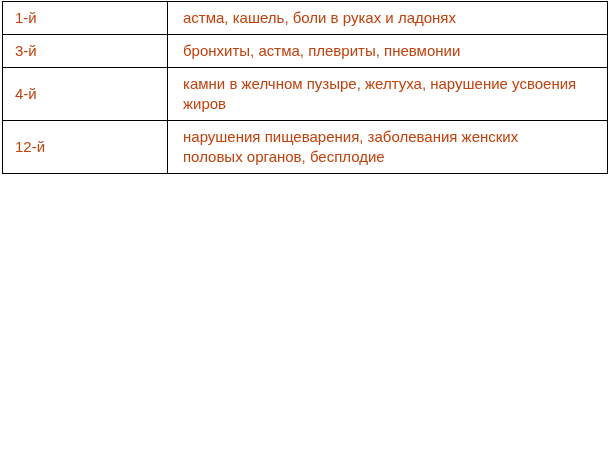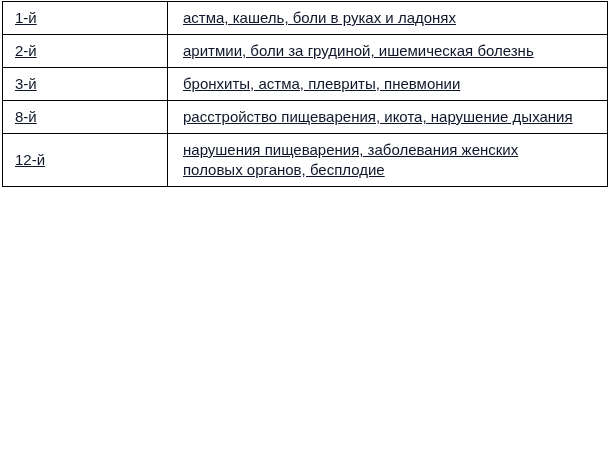--- a/index.html
+++ b/index.html
@@ -16,27 +16,26 @@
   }
   table.diagnosis-table {
     border-collapse: collapse;
     table-layout: fixed;
     width: 606px;
     margin: 1px 2px;
     background: #ffffff;
   }
   table.diagnosis-table td {
     border: 1.5px solid #000000;
-    color: #0f172a;
+    color: #c2410c;
     font-size: 15px;
     line-height: 20px;
     vertical-align: middle;
     padding-top: 6px;
     padding-bottom: 6px;
-    text-decoration: underline;
   }
   td.ordinal-cell {
     width: 146px;
     padding-left: 12px;
     padding-right: 6px;
   }
   td.description-cell {
     padding-left: 15px;
     padding-right: 25px;
   }
@@ -56,40 +55,32 @@
         <tr class="row-single">
     <td class="ordinal-cell">
       <span>1-й</span>
     </td>
     <td class="description-cell">
       <span>астма, кашель, боли в руках и ладонях</span>
     </td>
   </tr>
         <tr class="row-single">
     <td class="ordinal-cell">
-      <span>2-й</span>
-    </td>
-    <td class="description-cell">
-      <span>аритмии, боли за грудиной, ишемическая болезнь</span>
-    </td>
-  </tr>
-        <tr class="row-single">
-    <td class="ordinal-cell">
       <span>3-й</span>
     </td>
     <td class="description-cell">
       <span>бронхиты, астма, плевриты, пневмонии</span>
     </td>
   </tr>
-        <tr class="row-single">
+        <tr class="row-double">
     <td class="ordinal-cell">
-      <span>8-й</span>
+      <span>4-й</span>
     </td>
     <td class="description-cell">
-      <span>расстройство пищеварения, икота, нарушение дыхания</span>
+      <span>камни в желчном пузыре, желтуха, нарушение усвоения жиров</span>
     </td>
   </tr>
         <tr class="row-double">
     <td class="ordinal-cell">
       <span>12-й</span>
     </td>
     <td class="description-cell">
       <span>нарушения пищеварения, заболевания женских половых органов, бесплодие</span>
     </td>
   </tr>

